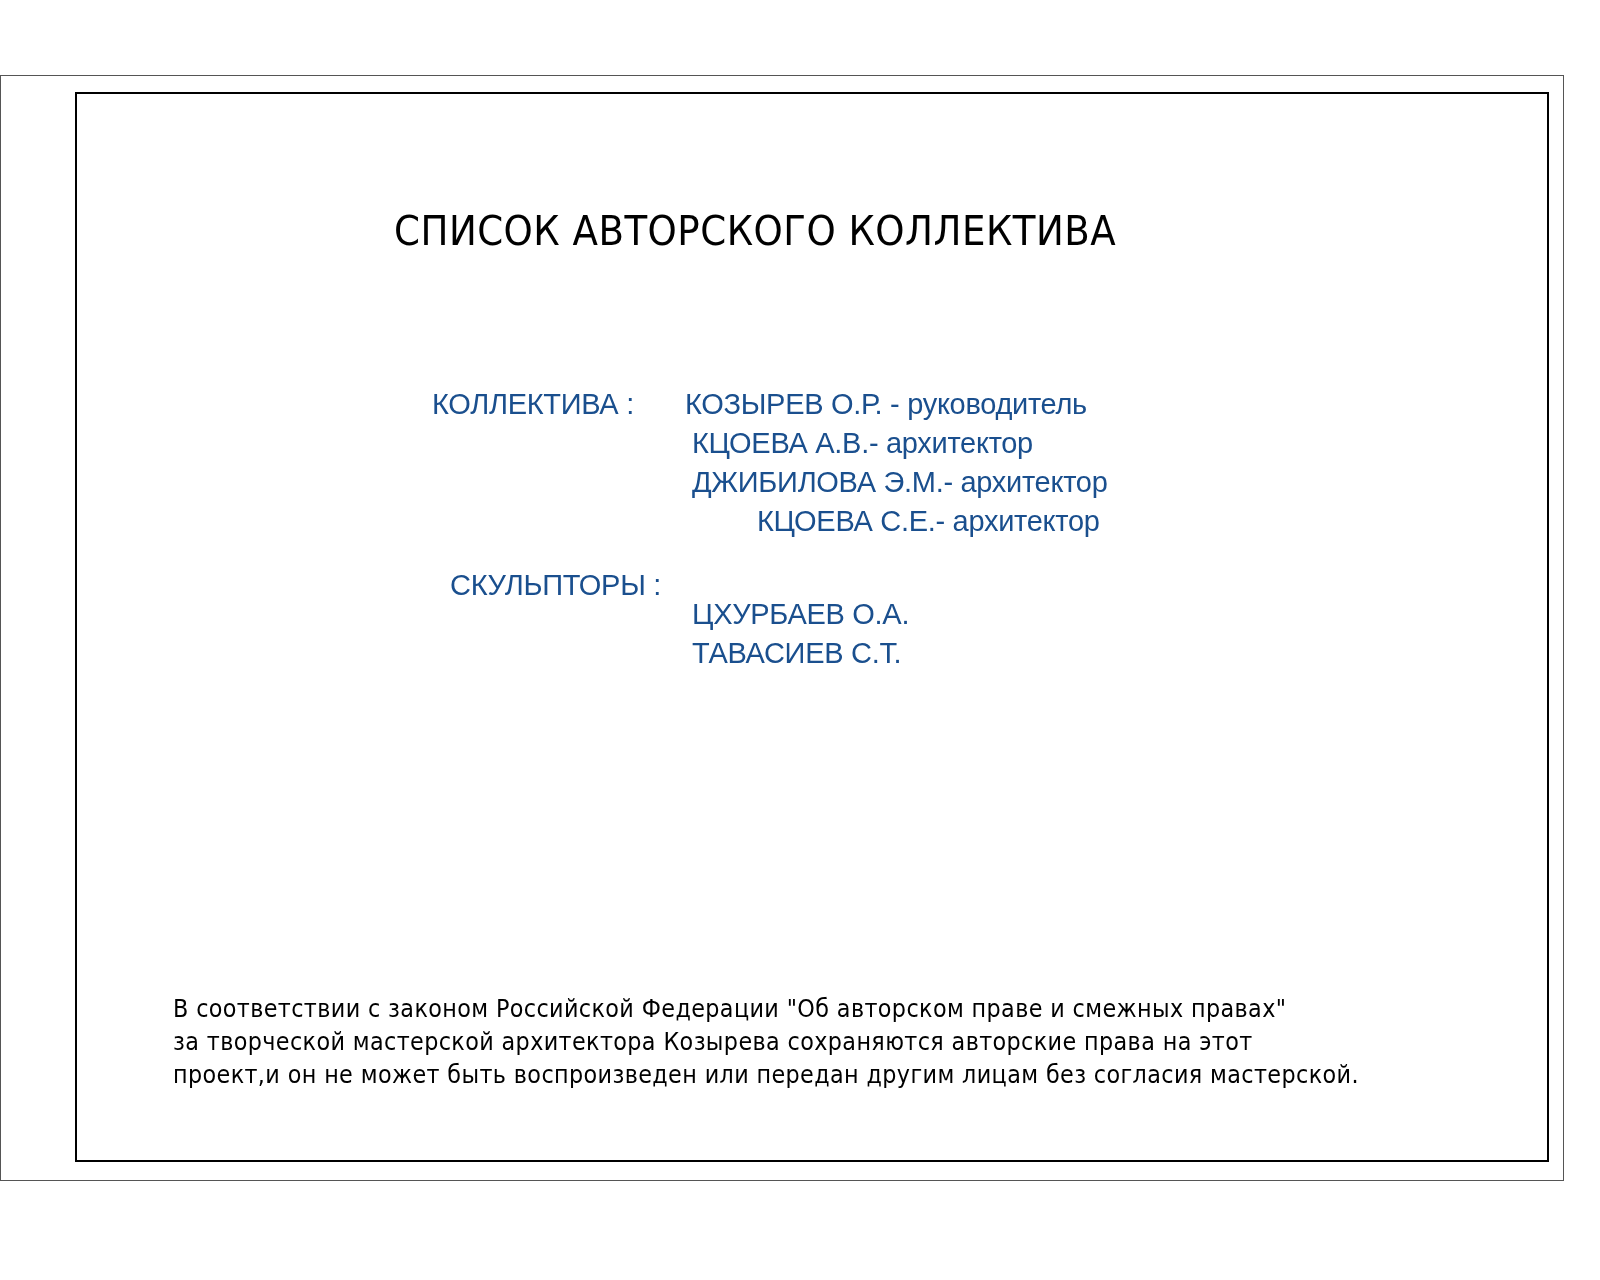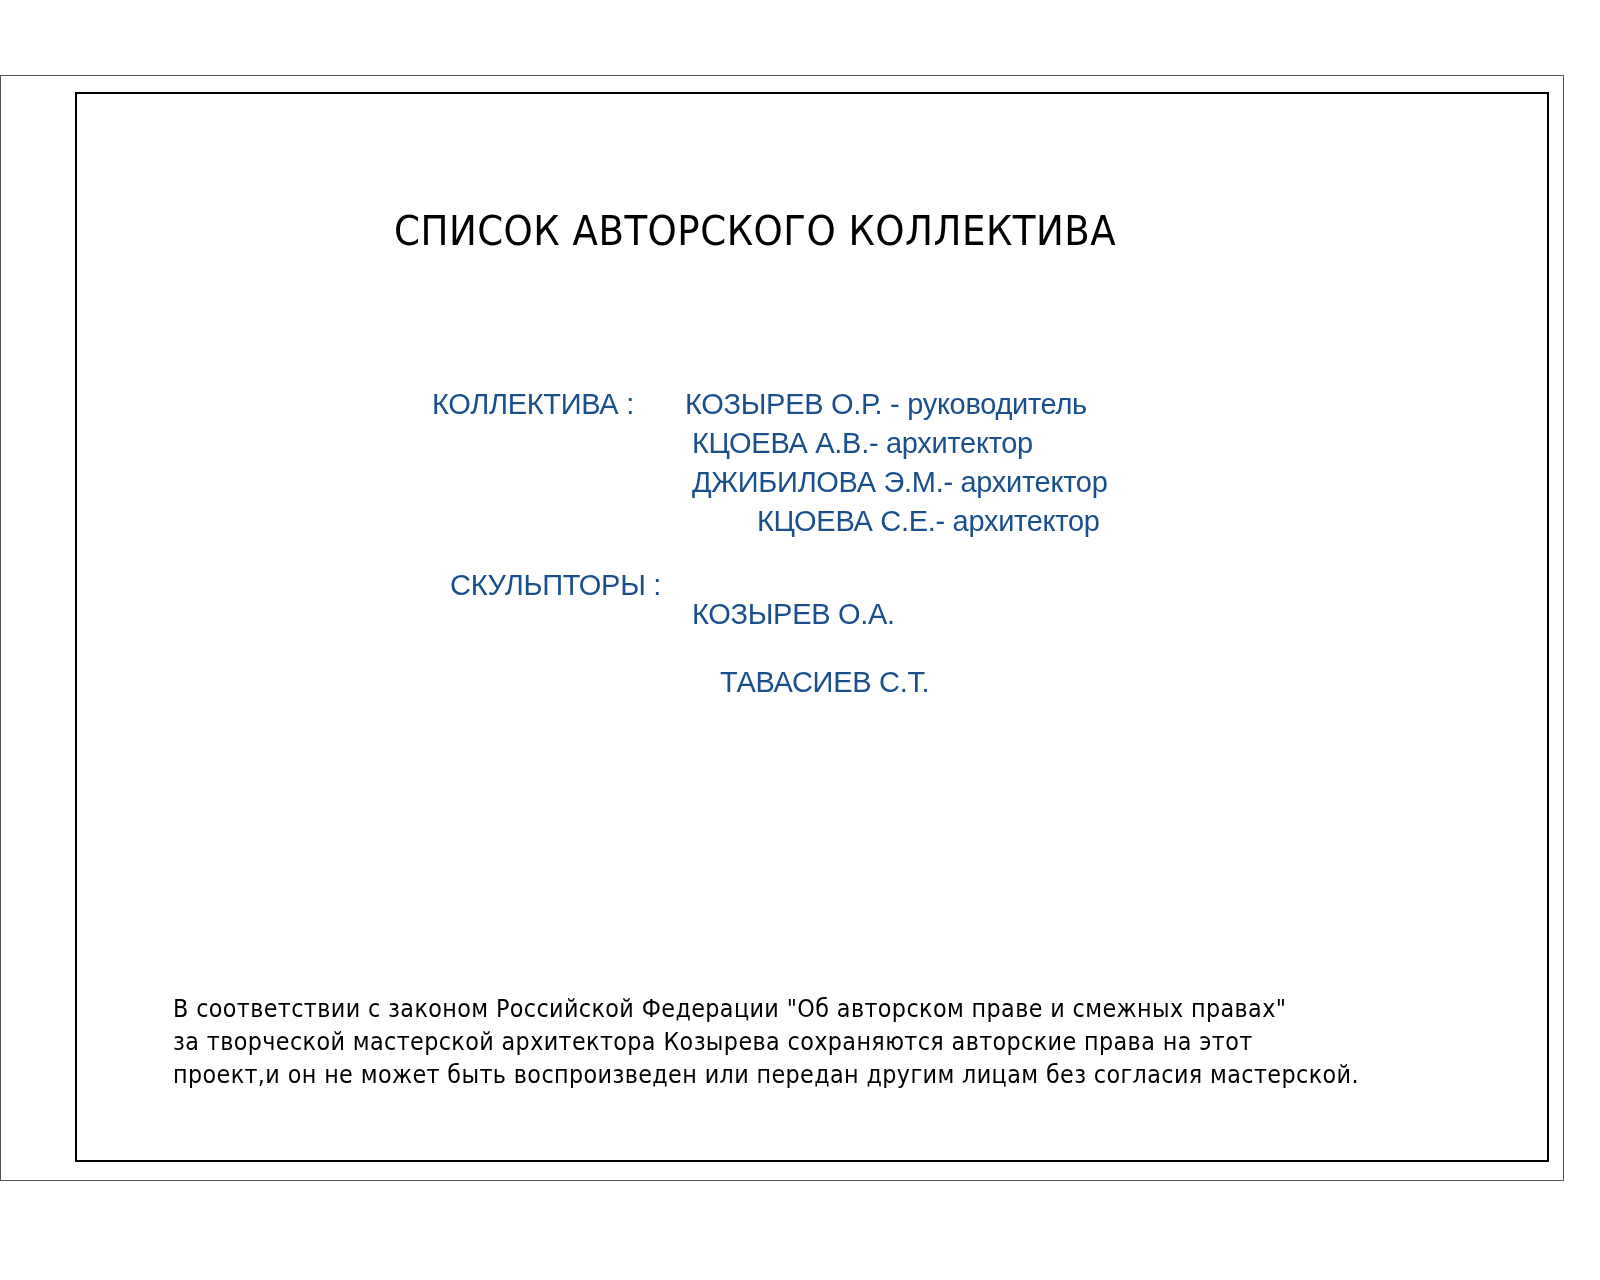--- a/index.html
+++ b/index.html
@@ -42,21 +42,21 @@
 <div class="credits" style="left:0; top:0;">
   <span class="role-label" style="left:432px; top:388px;">КОЛЛЕКТИВА :</span>
   <span class="name-line" style="left:685px; top:388px;">КОЗЫРЕВ О.Р. - руководитель</span>
   <span class="name-line" style="left:692px; top:427px;">КЦОЕВА А.В.- архитектор</span>
   <span class="name-line" style="left:692px; top:466px;">ДЖИБИЛОВА Э.М.- архитектор</span>
   <span class="name-line" style="left:713px; top:505px;margin-left:44px;">КЦОЕВА С.Е.- архитектор</span>
 </div>
 
 <div class="credits" style="left:0; top:0;">
   <span class="role-label" style="left:450px; top:569px;">СКУЛЬПТОРЫ :</span>
-  <span class="name-line" style="left:692px; top:598px;">КОЗЫРЕВ О.А.</span>
-  <span class="name-line" style="left:692px; top:666px;margin-left:28px;">ТАВАСИЕВ С.Т.</span>
+  <span class="name-line" style="left:692px; top:598px;">ЦХУРБАЕВ О.А.</span>
+  <span class="name-line" style="left:692px; top:637px;">ТАВАСИЕВ С.Т.</span>
 </div>
 
 <div class="notice">
   <div>В соответствии с законом Российской Федерации "Об авторском праве и смежных правах"</div>
   <div>за творческой мастерской архитектора Козырева сохраняются авторские права на этот</div>
   <div>проект,и он не может быть воспроизведен или передан другим лицам без согласия мастерской.</div>
 </div>
 
 </body></html>

